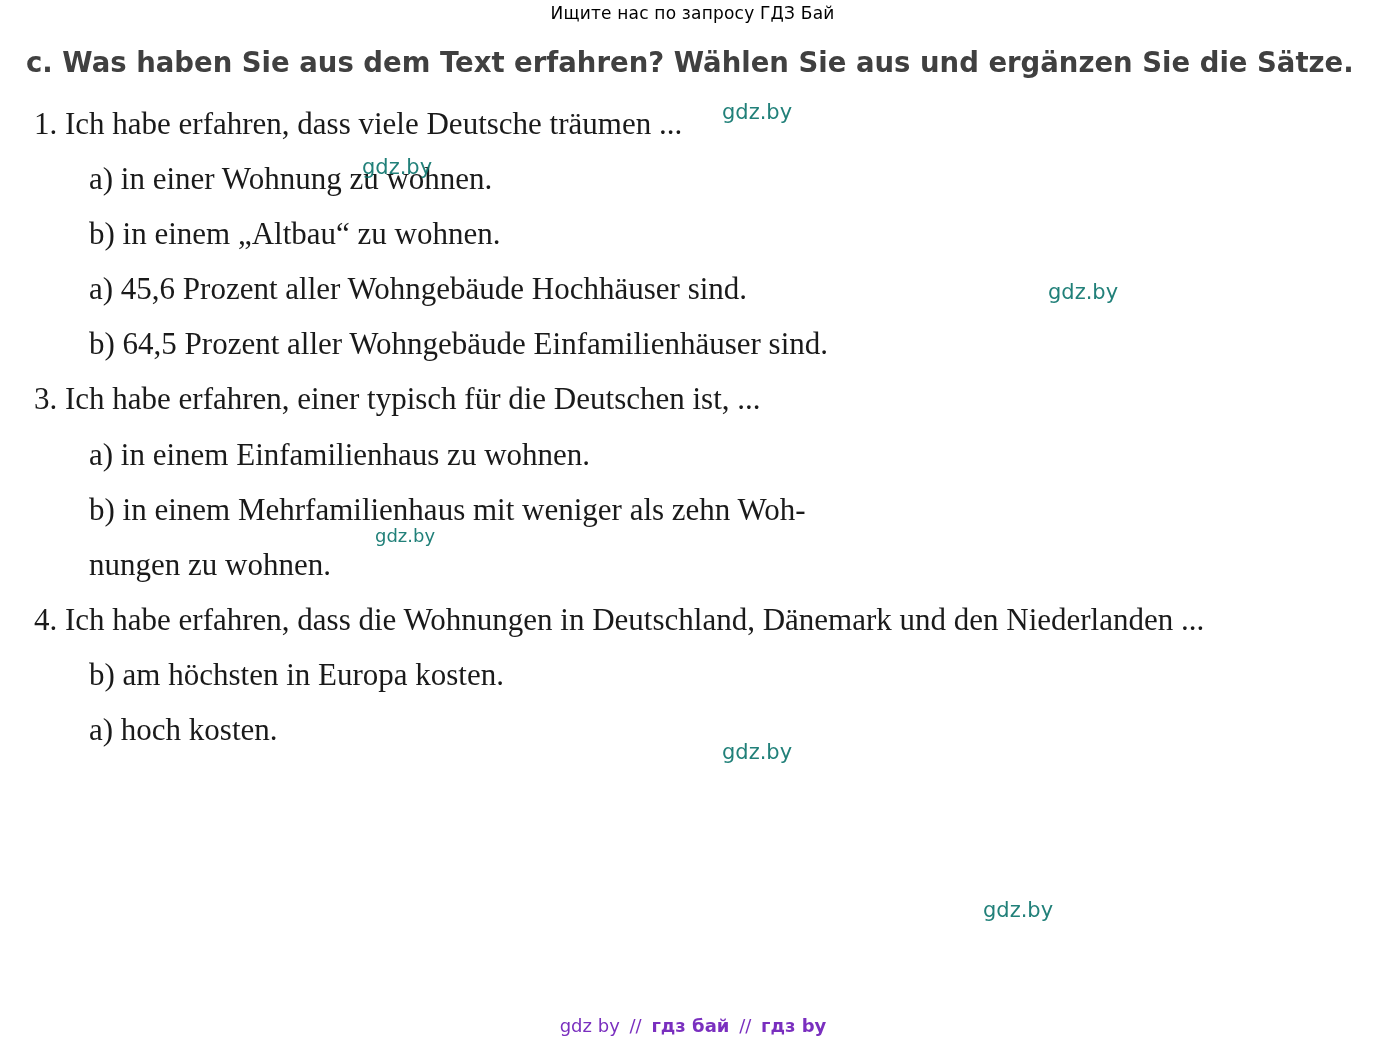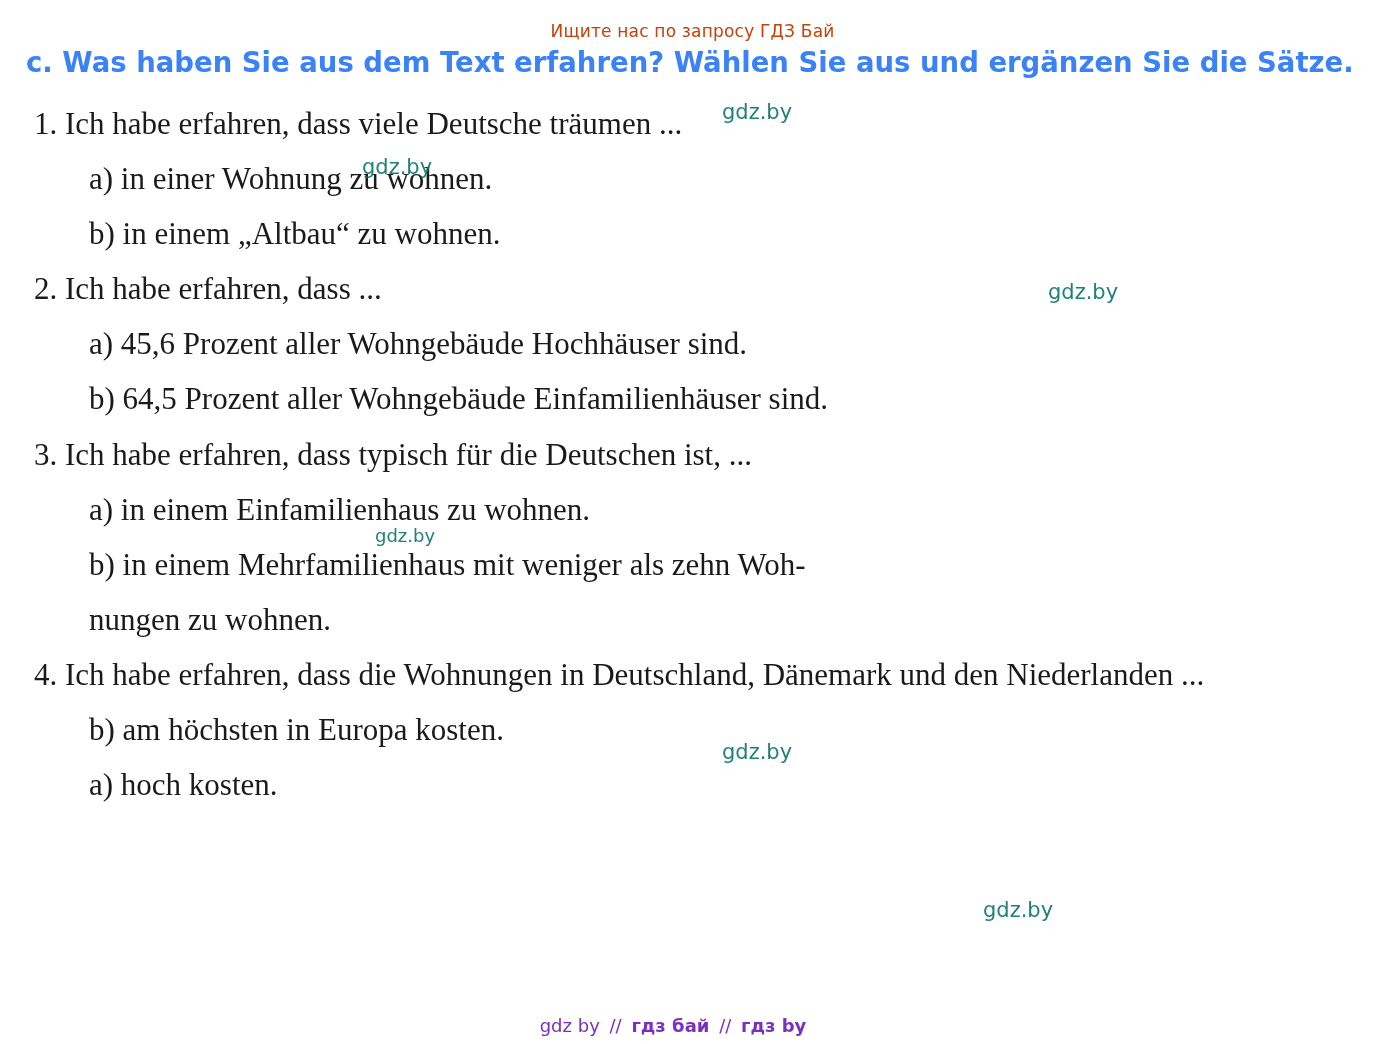--- a/index.html
+++ b/index.html
@@ -17,38 +17,38 @@
   }
 
   .top-banner {
     position: absolute;
     top: 0;
     left: 0;
     width: 1385px;
     text-align: center;
     font-family: "DejaVu Sans", sans-serif;
     font-size: 17px;
-    color: #c2410c;
-    padding-top: 21px;
+    color: #000000;
+    padding-top: 3px;
     letter-spacing: 0.2px;
   }
 
   .content {
     position: absolute;
     top: 44px;
     left: 26px;
     width: 1336px;
   }
 
   .task-heading {
     font-family: "DejaVu Sans", sans-serif;
     font-weight: bold;
     font-size: 27.5px;
     line-height: 1.38;
-    color: #3b82f6;
+    color: #404040;
     text-align: justify;
     text-align-last: left;
     margin: 0 0 18px 0;
     width: 1333px;
   }
 
   .item {
     margin-bottom: 6px;
   }
 
@@ -91,20 +91,21 @@
 
   .footer {
     position: absolute;
     bottom: 8px;
     left: 0;
     width: 1346px;
     text-align: center;
     font-family: "DejaVu Sans", sans-serif;
     font-size: 18px;
     color: #7a2fbf;
+    padding-left: 20px;
   }
   .footer .sep { color: #7a2fbf; padding: 0 4px; }
   .footer .b { font-weight: bold; }
 </style>
 </head>
 <body>
 
 <div class="top-banner">Ищите нас по запросу ГДЗ Бай</div>
 
 <div class="content">
@@ -120,38 +121,34 @@
       <span>a) </span>
       <span>in einer Wohnung zu wohnen.</span>
     </p>
     <p class="item-line opt-line">
       <span>b) </span>
       <span>in einem „Altbau“ zu wohnen.</span>
     </p>
   </div>
 
   <div class="item">
-    <p class="item-line q-line">
-      <span>2. </span>
-      <span>Ich habe erfahren, dass ...</span>
-    </p>
     <p class="item-line opt-line">
       <span>a) </span>
       <span>45,6 Prozent aller Wohngebäude Hochhäuser sind.</span>
     </p>
     <p class="item-line opt-line">
       <span>b) </span>
       <span>64,5 Prozent aller Wohngebäude Einfamilienhäuser sind.</span>
     </p>
   </div>
 
   <div class="item">
     <p class="item-line q-line">
       <span>3. </span>
-      <span>Ich habe erfahren, dass typisch für die Deutschen ist, ...</span>
+      <span>Ich habe erfahren, einer typisch für die Deutschen ist, ...</span>
     </p>
     <p class="item-line opt-line">
       <span>a) </span>
       <span>in einem Einfamilienhaus zu wohnen.</span>
     </p>
     <p class="item-line opt-just">
       <span>b) </span>
       <span>in einem Mehrfamilienhaus mit weniger als zehn Woh-</span>
     </p>
     <p class="item-line opt-line">

